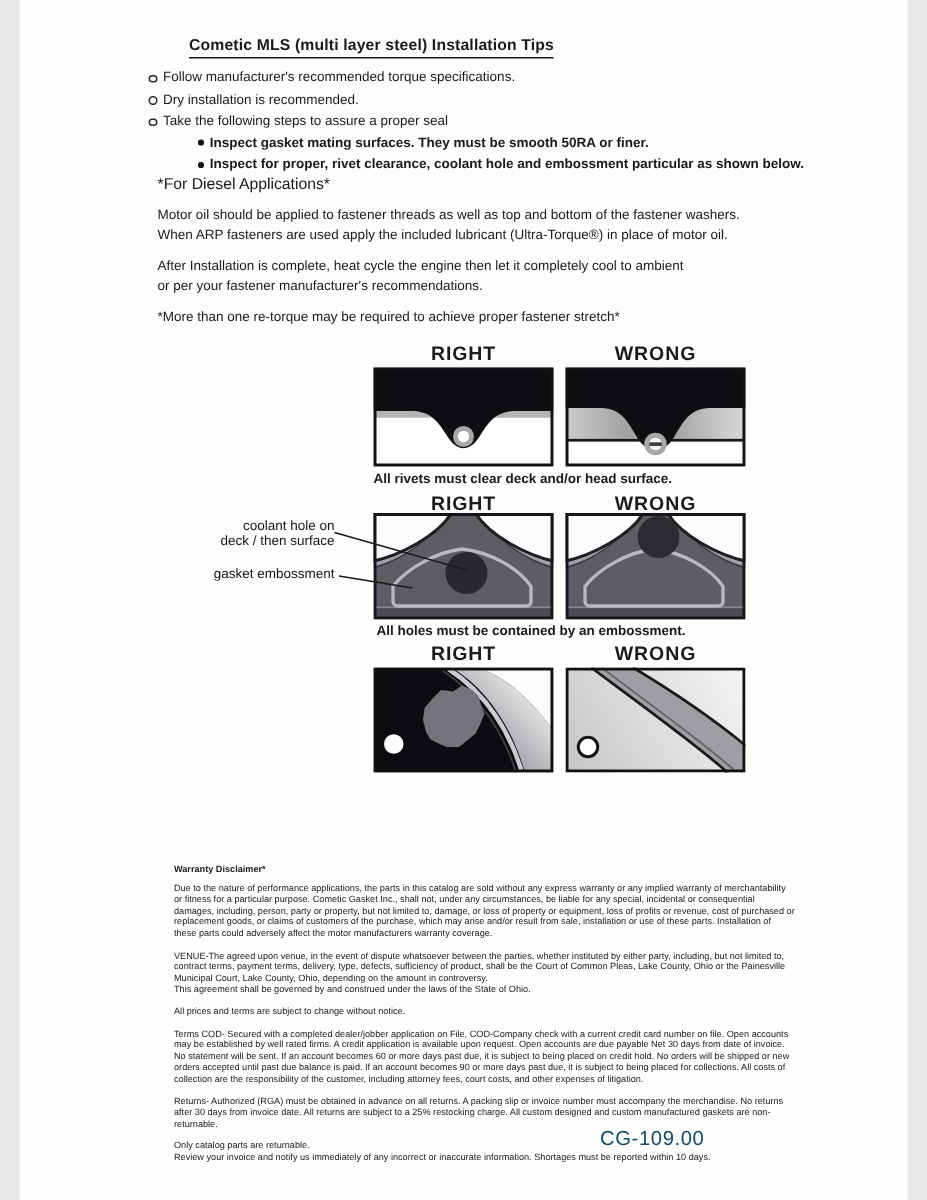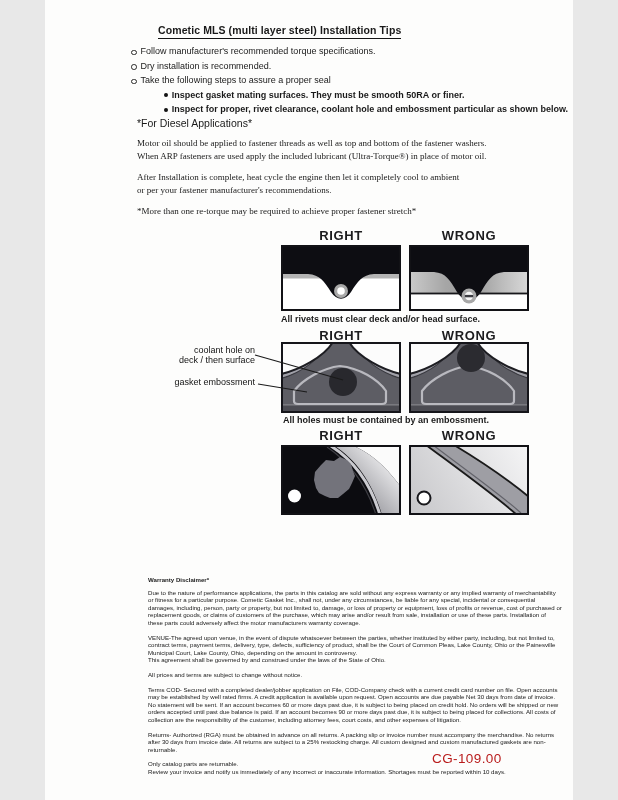--- a/index.html
+++ b/index.html
@@ -1,17 +1,17 @@
 <!DOCTYPE html>
 <html><head>
 <meta charset="utf-8">
 <style>
   html,body { margin:0; padding:0; background:#e8e8e8; }
   .page {
-    position:relative; width:528px; height:800px; margin:0 auto;
+    position:relative; width:592px; height:800px; margin:0 auto;
     background:#fdfdfc; color:#1a1a1a;
     font-family:"Liberation Sans", sans-serif;
     overflow:hidden;
   }
   .abs { position:absolute; }
   .nowrap { white-space:nowrap; }
 
   .title {
     left:113px; top:24px;
     font-size:10.5px; font-weight:bold; letter-spacing:0.1px;
@@ -26,39 +26,39 @@
     width:3.6px; height:3.6px; border:0.9px solid #2a2a2a; border-radius:50%;
     margin:3.6px 4px 0 0; flex:0 0 auto; background:transparent;
   }
   .m2 {
     width:3.8px; height:3.8px; background:#141414; border-radius:50%;
     margin:3.8px 4px 0 0; flex:0 0 auto;
   }
 
   .diesel { left:92px; top:117px; font-size:9px; line-height:13.5px; }
   .diesel .dh { font-size:10.5px; font-weight:normal; margin:0 0 6px 0; }
-  .diesel .para { margin:0 0 7px 0;font-family:Liberation Serif, serif; }
-  .diesel .note { margin-top:2px;font-family:Liberation Serif, serif; }
+  .diesel .para { margin:0 0 7px 0; }
+  .diesel .note { margin-top:2px; }
 
   .rw-label {
     width:120px; text-align:center; font-size:13px; letter-spacing:0.6px;
     color:#1c1c1e; font-weight:bold;
   }
   .dbox { width:120px; }
   .dbox svg { display:block; }
   .fig-caption { font-size:9px; font-weight:bold; line-height:11px; white-space:nowrap; }
 
   .callouts { left:110px; width:100px; text-align:right; font-size:9px; line-height:10px; color:#141414; }
 
   .disclaimer { left:103px; top:576px; width:414px; font-size:6.1px; line-height:7.6px; color:#202020; }
   .disclaimer p { margin:0 0 7px 0; }
   .disclaimer p.tight { margin-bottom:0; }
   .disclaimer .fp-head { font-weight:bold; margin-bottom:5px; }
 
-  .pagenum { left:387px; top:751px; font-size:13.5px; letter-spacing:0.4px; color:#b91c1c; }
+  .pagenum { left:387px; top:751px; font-size:13.5px; letter-spacing:0.4px; color:#0c4a6e; }
 </style>
 </head>
 <body>
 
 <div class="page">
 
   <div class="abs title">Cometic MLS (multi layer steel) Installation Tips</div>
 
   <div class="abs tips">
     <div class="tip-row">

